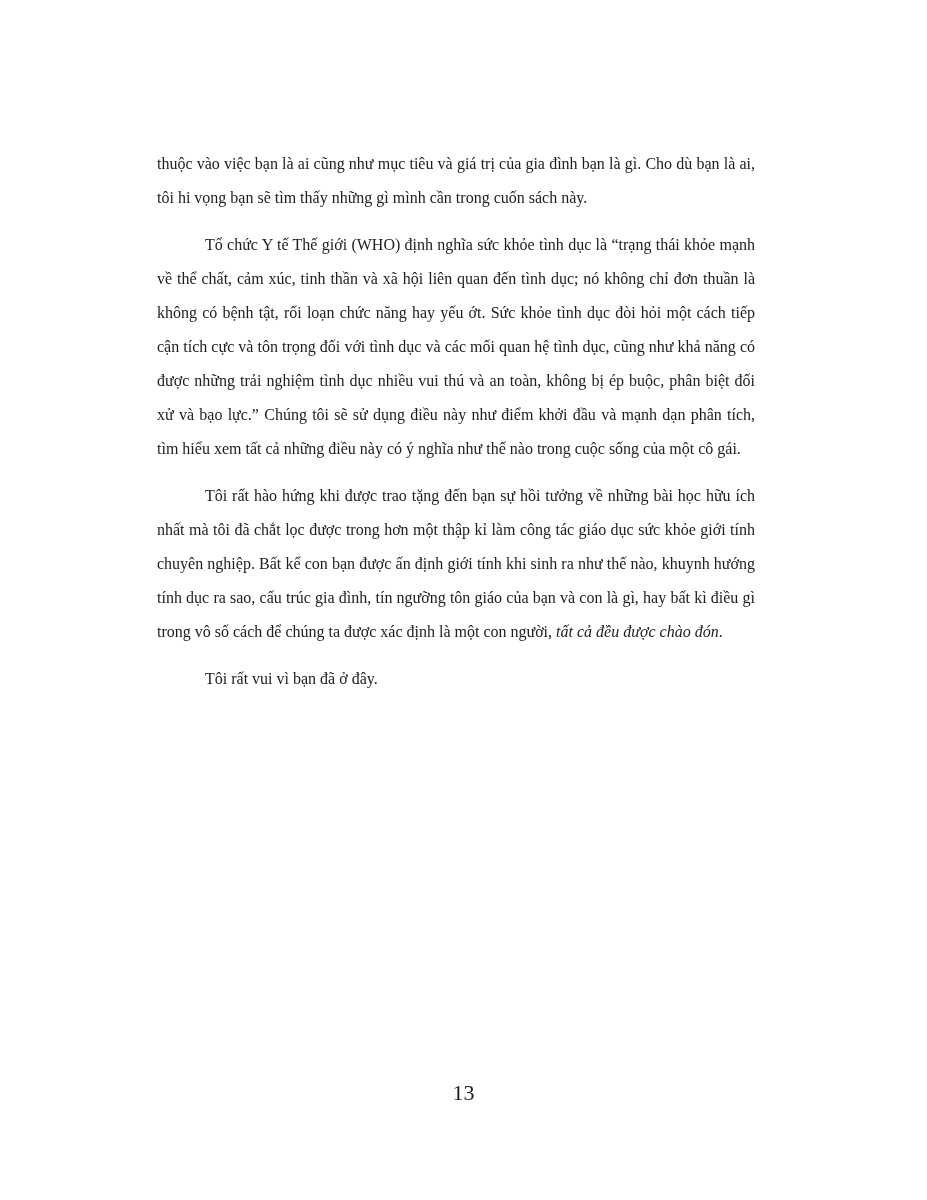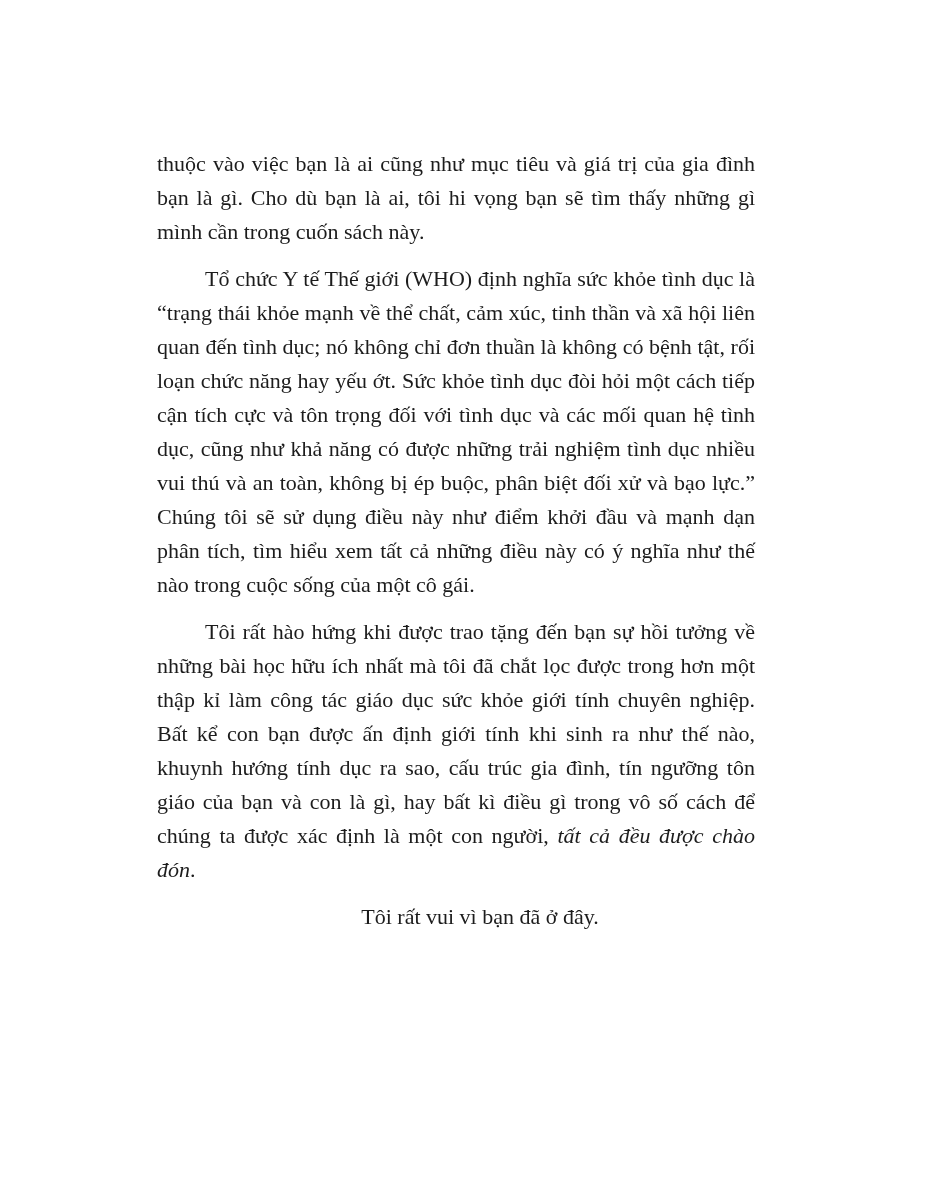--- a/index.html
+++ b/index.html
@@ -17,30 +17,30 @@
     color: #1c1c1c;
   }
   .text-block {
     position: absolute;
     left: 157px;
     top: 147px;
     width: 610px;
   }
   .text-block p {
     margin: 0 12px 13px 0;
-    font-size: 22px;
+    font-size: 16px;
     line-height: 34px;
     text-align: justify;
     text-justify: inter-word;
   }
   .text-block p.indent {
     text-indent: 48px;
   }
   .text-block p:last-child {
-    text-align: center;
+    text-align: left;
   }
   .text-block em {
   }
   .page-number {
     position: absolute;
     left: 0;
     right: 0;
     top: 1078px;
     text-align: center;
     font-size: 22px;
@@ -57,13 +57,14 @@
     <p>thuộc vào việc bạn là ai cũng như mục tiêu và giá trị của gia đình bạn là gì. Cho dù bạn là ai, tôi hi vọng bạn sẽ tìm thấy những gì mình cần trong cuốn sách này.</p>
 
     <p class="indent">Tổ chức Y tế Thế giới (WHO) định nghĩa sức khỏe tình dục là “trạng thái khỏe mạnh về thể chất, cảm xúc, tinh thần và xã hội liên quan đến tình dục; nó không chỉ đơn thuần là không có bệnh tật, rối loạn chức năng hay yếu ớt. Sức khỏe tình dục đòi hỏi một cách tiếp cận tích cực và tôn trọng đối với tình dục và các mối quan hệ tình dục, cũng như khả năng có được những trải nghiệm tình dục nhiều vui thú và an toàn, không bị ép buộc, phân biệt đối xử và bạo lực.” Chúng tôi sẽ sử dụng điều này như điểm khởi đầu và mạnh dạn phân tích, tìm hiểu xem tất cả những điều này có ý nghĩa như thế nào trong cuộc sống của một cô gái.</p>
 
     <p class="indent"><span>Tôi rất hào hứng khi được trao tặng đến bạn sự hồi tưởng về những bài học hữu ích nhất mà tôi đã chắt lọc được trong hơn một thập kỉ làm công tác giáo dục sức khỏe giới tính chuyên nghiệp. Bất kể con bạn được ấn định giới tính khi sinh ra như thế nào, khuynh hướng tính dục ra sao, cấu trúc gia đình, tín ngưỡng tôn giáo của bạn và con là gì, hay bất kì điều gì trong vô số cách để chúng ta được xác định là một con người, </span><em>tất cả đều được chào đón</em><span>.</span></p>
 
     <p class="indent">Tôi rất vui vì bạn đã ở đây.</p>
 
   </div>
 
+  <div class="page-number">13</div>
 </div>
 
 </body></html>

